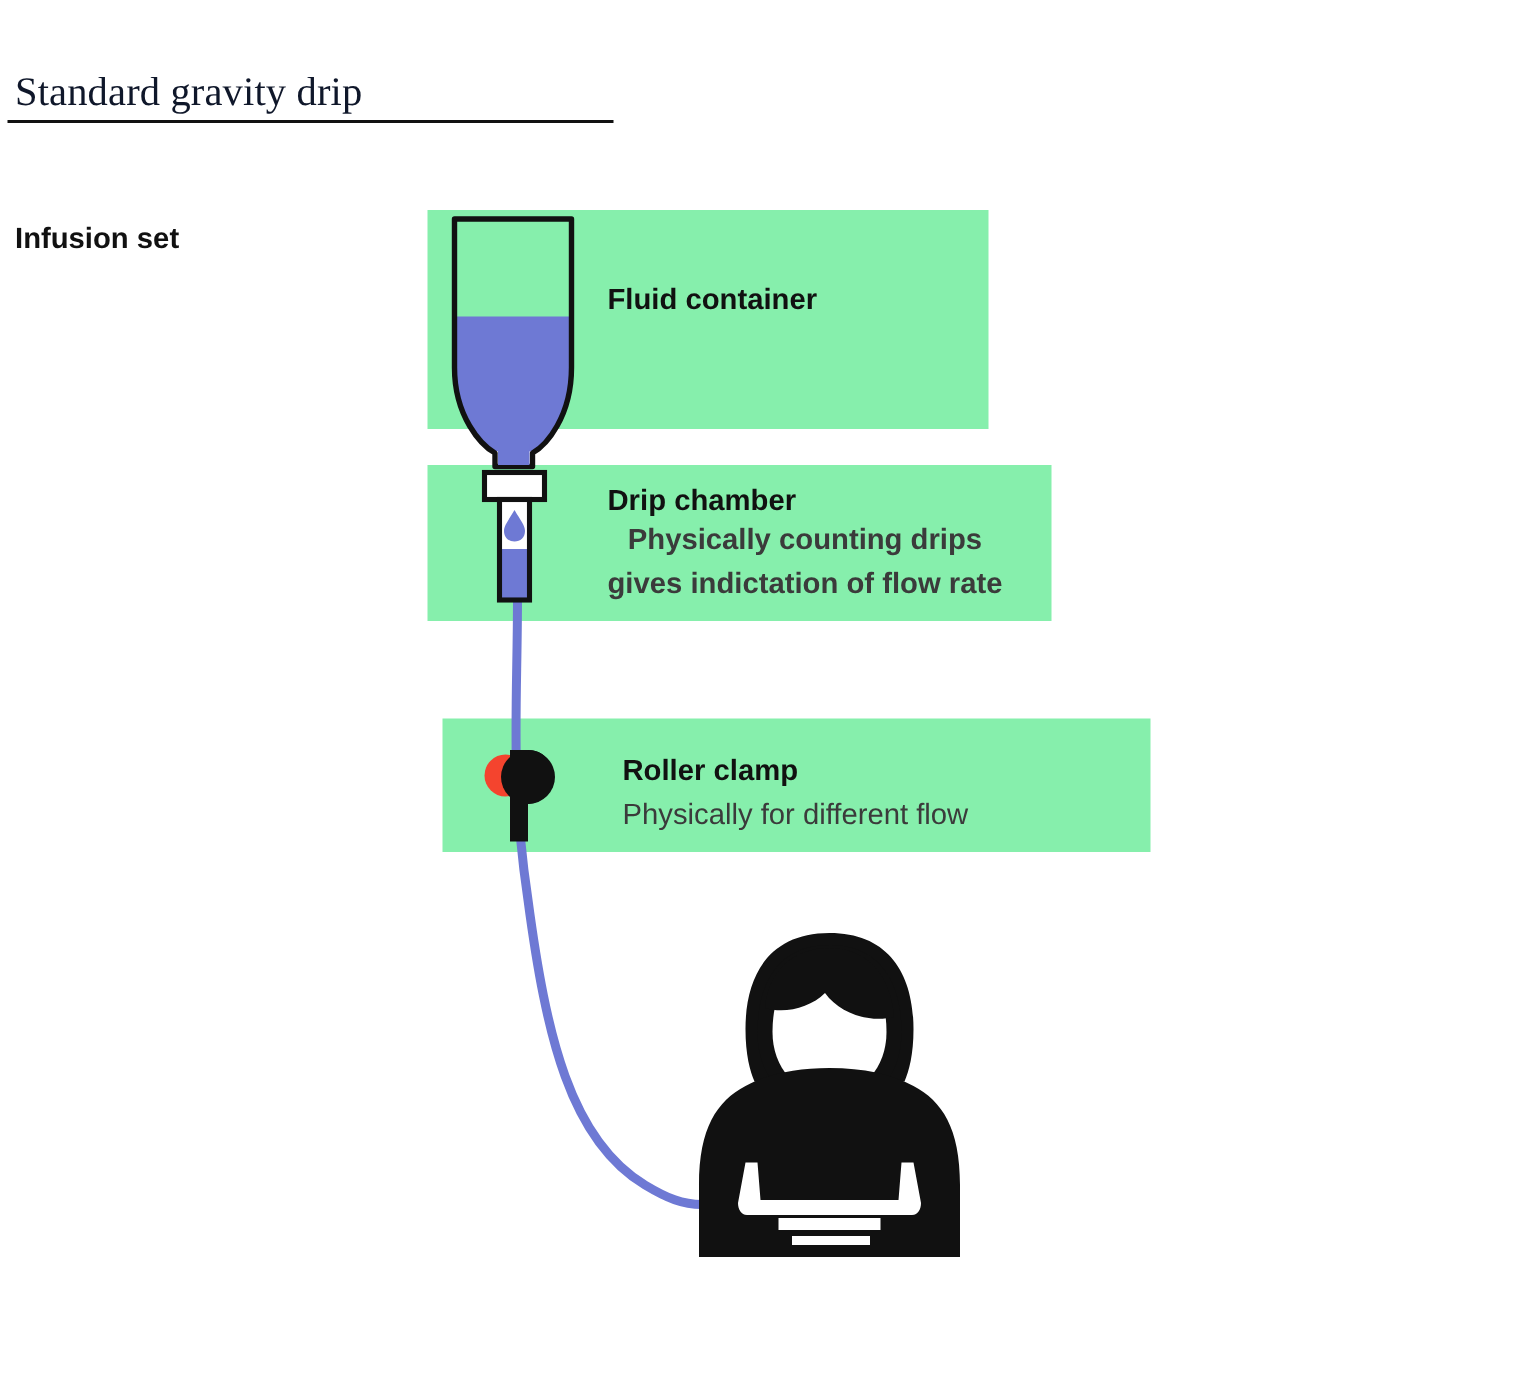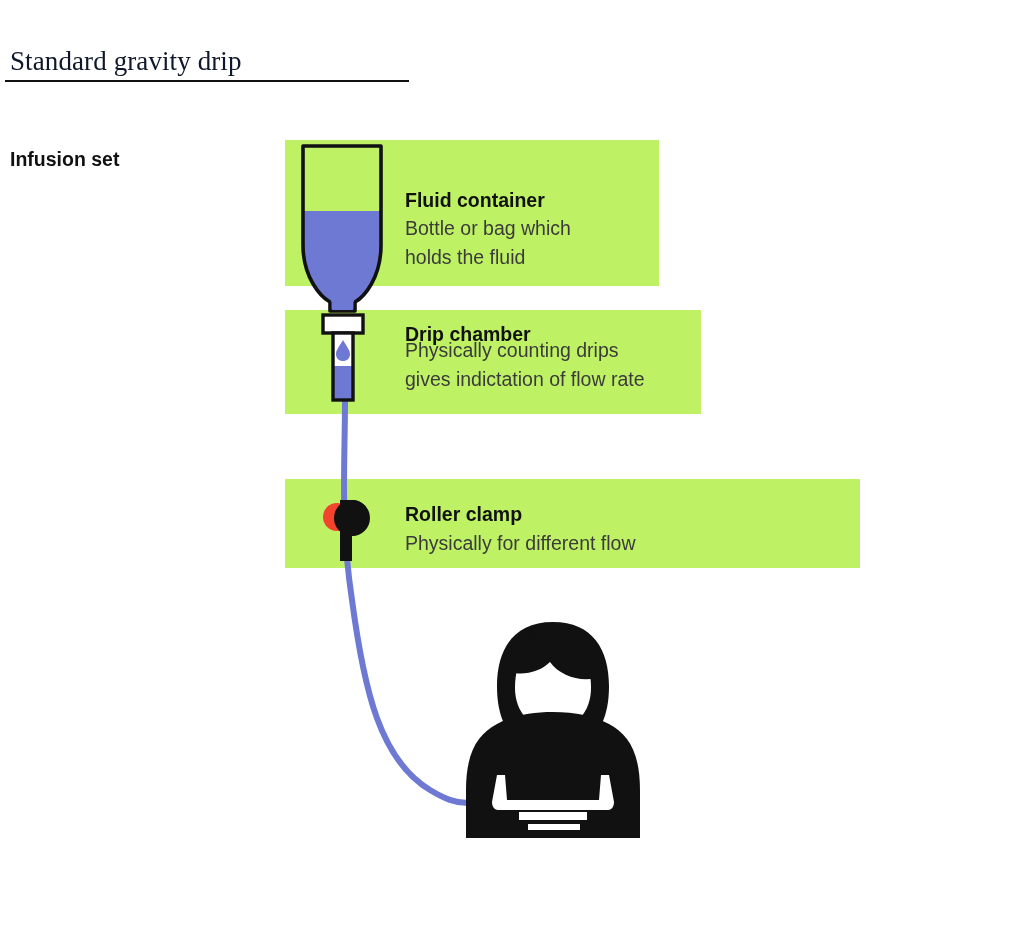--- a/index.html
+++ b/index.html
@@ -56,21 +56,22 @@
     font-size: 19.5px;
     font-weight: 400;
     color: #3b3b3b;
     line-height: 28.5px;
     margin: 0;
   }
 
   
   .panel {
     position: absolute;
-    background: #bef264;
+    background: #86efac;
+    text-align: center;
   }
   .panel .cap-head {
     position: absolute;
     font-size: 19.5px;
     font-weight: 700;
     color: #111111;
     line-height: 26px;
     white-space: nowrap;
   }
   .panel .cap-body {
@@ -81,23 +82,23 @@
     line-height: 29px;
     white-space: pre-line;
   }
 
   #panel-fluid      { left: 285px; top: 140px;  width: 374px; height: 146px; }
   #panel-fluid  .cap-head { left: 120px; top: 47px; }
   #panel-fluid  .cap-body { left: 120px; top: 74px; }
 
   #panel-drip       { left: 285px; top: 310px;  width: 416px; height: 104px; }
   #panel-drip   .cap-head { left: 120px; top: 11px; }
-  #panel-drip   .cap-body { left: 120px; top: 26px; }
-
-  #panel-clamp      { left: 285px; top: 479px;  width: 575px; height: 89px; }
+  #panel-drip   .cap-body { left: 120px; top: 36px; font-weight: bold; }
+
+  #panel-clamp      { left: 295px; top: 479px;  width: 472px; height: 89px; }
   #panel-clamp  .cap-head { left: 120px; top: 22px; }
   #panel-clamp  .cap-body { left: 120px; top: 50px; }
 
   
   #iv-illustration {
     position: absolute;
     left: 0;
     top: 0;
     width: 1024px;
     height: 930px;
@@ -109,22 +110,20 @@
 
 <div id="page-title">Standard gravity drip</div>
 <div id="title-rule"></div>
 
 <div id="infusion-block">
   <div class="cap-head">Infusion set</div>
 </div>
 
 <div class="panel" id="panel-fluid">
   <div class="cap-head">Fluid container</div>
-  <div class="cap-body">Bottle or bag which
-holds the fluid</div>
 </div>
 
 <div class="panel" id="panel-drip">
   <div class="cap-head">Drip chamber</div>
   <div class="cap-body">Physically counting drips
 gives indictation of flow rate</div>
 </div>
 
 <div class="panel" id="panel-clamp">
   <div class="cap-head">Roller clamp</div>

